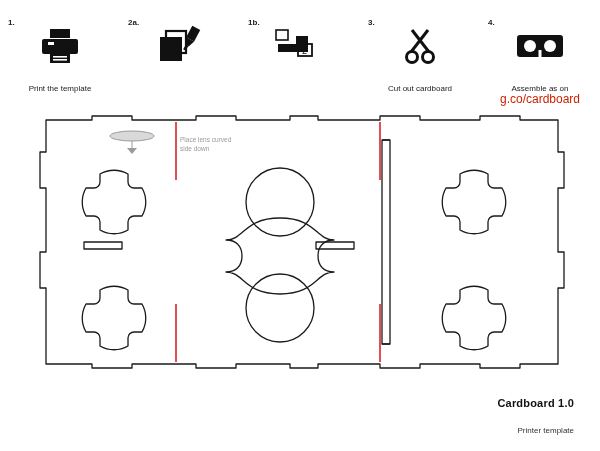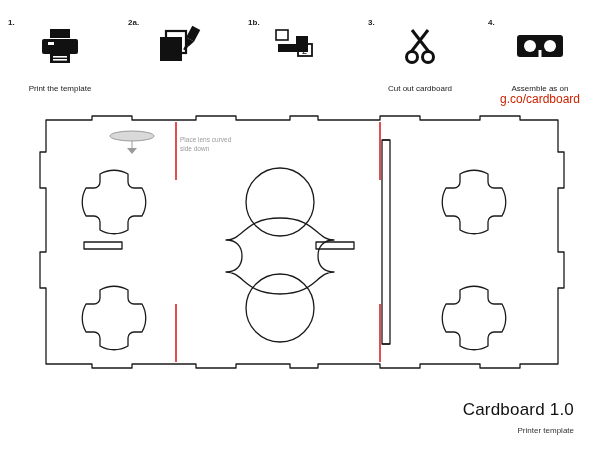--- a/index.html
+++ b/index.html
@@ -91,29 +91,29 @@
   }
 
   
   .footer {
     position: absolute;
     right: 26px;
     bottom: 16px;
     text-align: right;
   }
   .footer-title {
-    font-size: 17px;
-    font-weight: normal;
+    font-size: 11px;
+    font-weight: bold;
     color: #111;
     letter-spacing: 0.2px;
   }
   .footer-sub {
     font-size: 8px;
     color: #333;
-    margin-top: 6px;
+    margin-top: 17px;
   }
 </style>
 </head>
 <body>
 
 <div id="page">
 
   <div class="steps">
 
     <div class="step">

